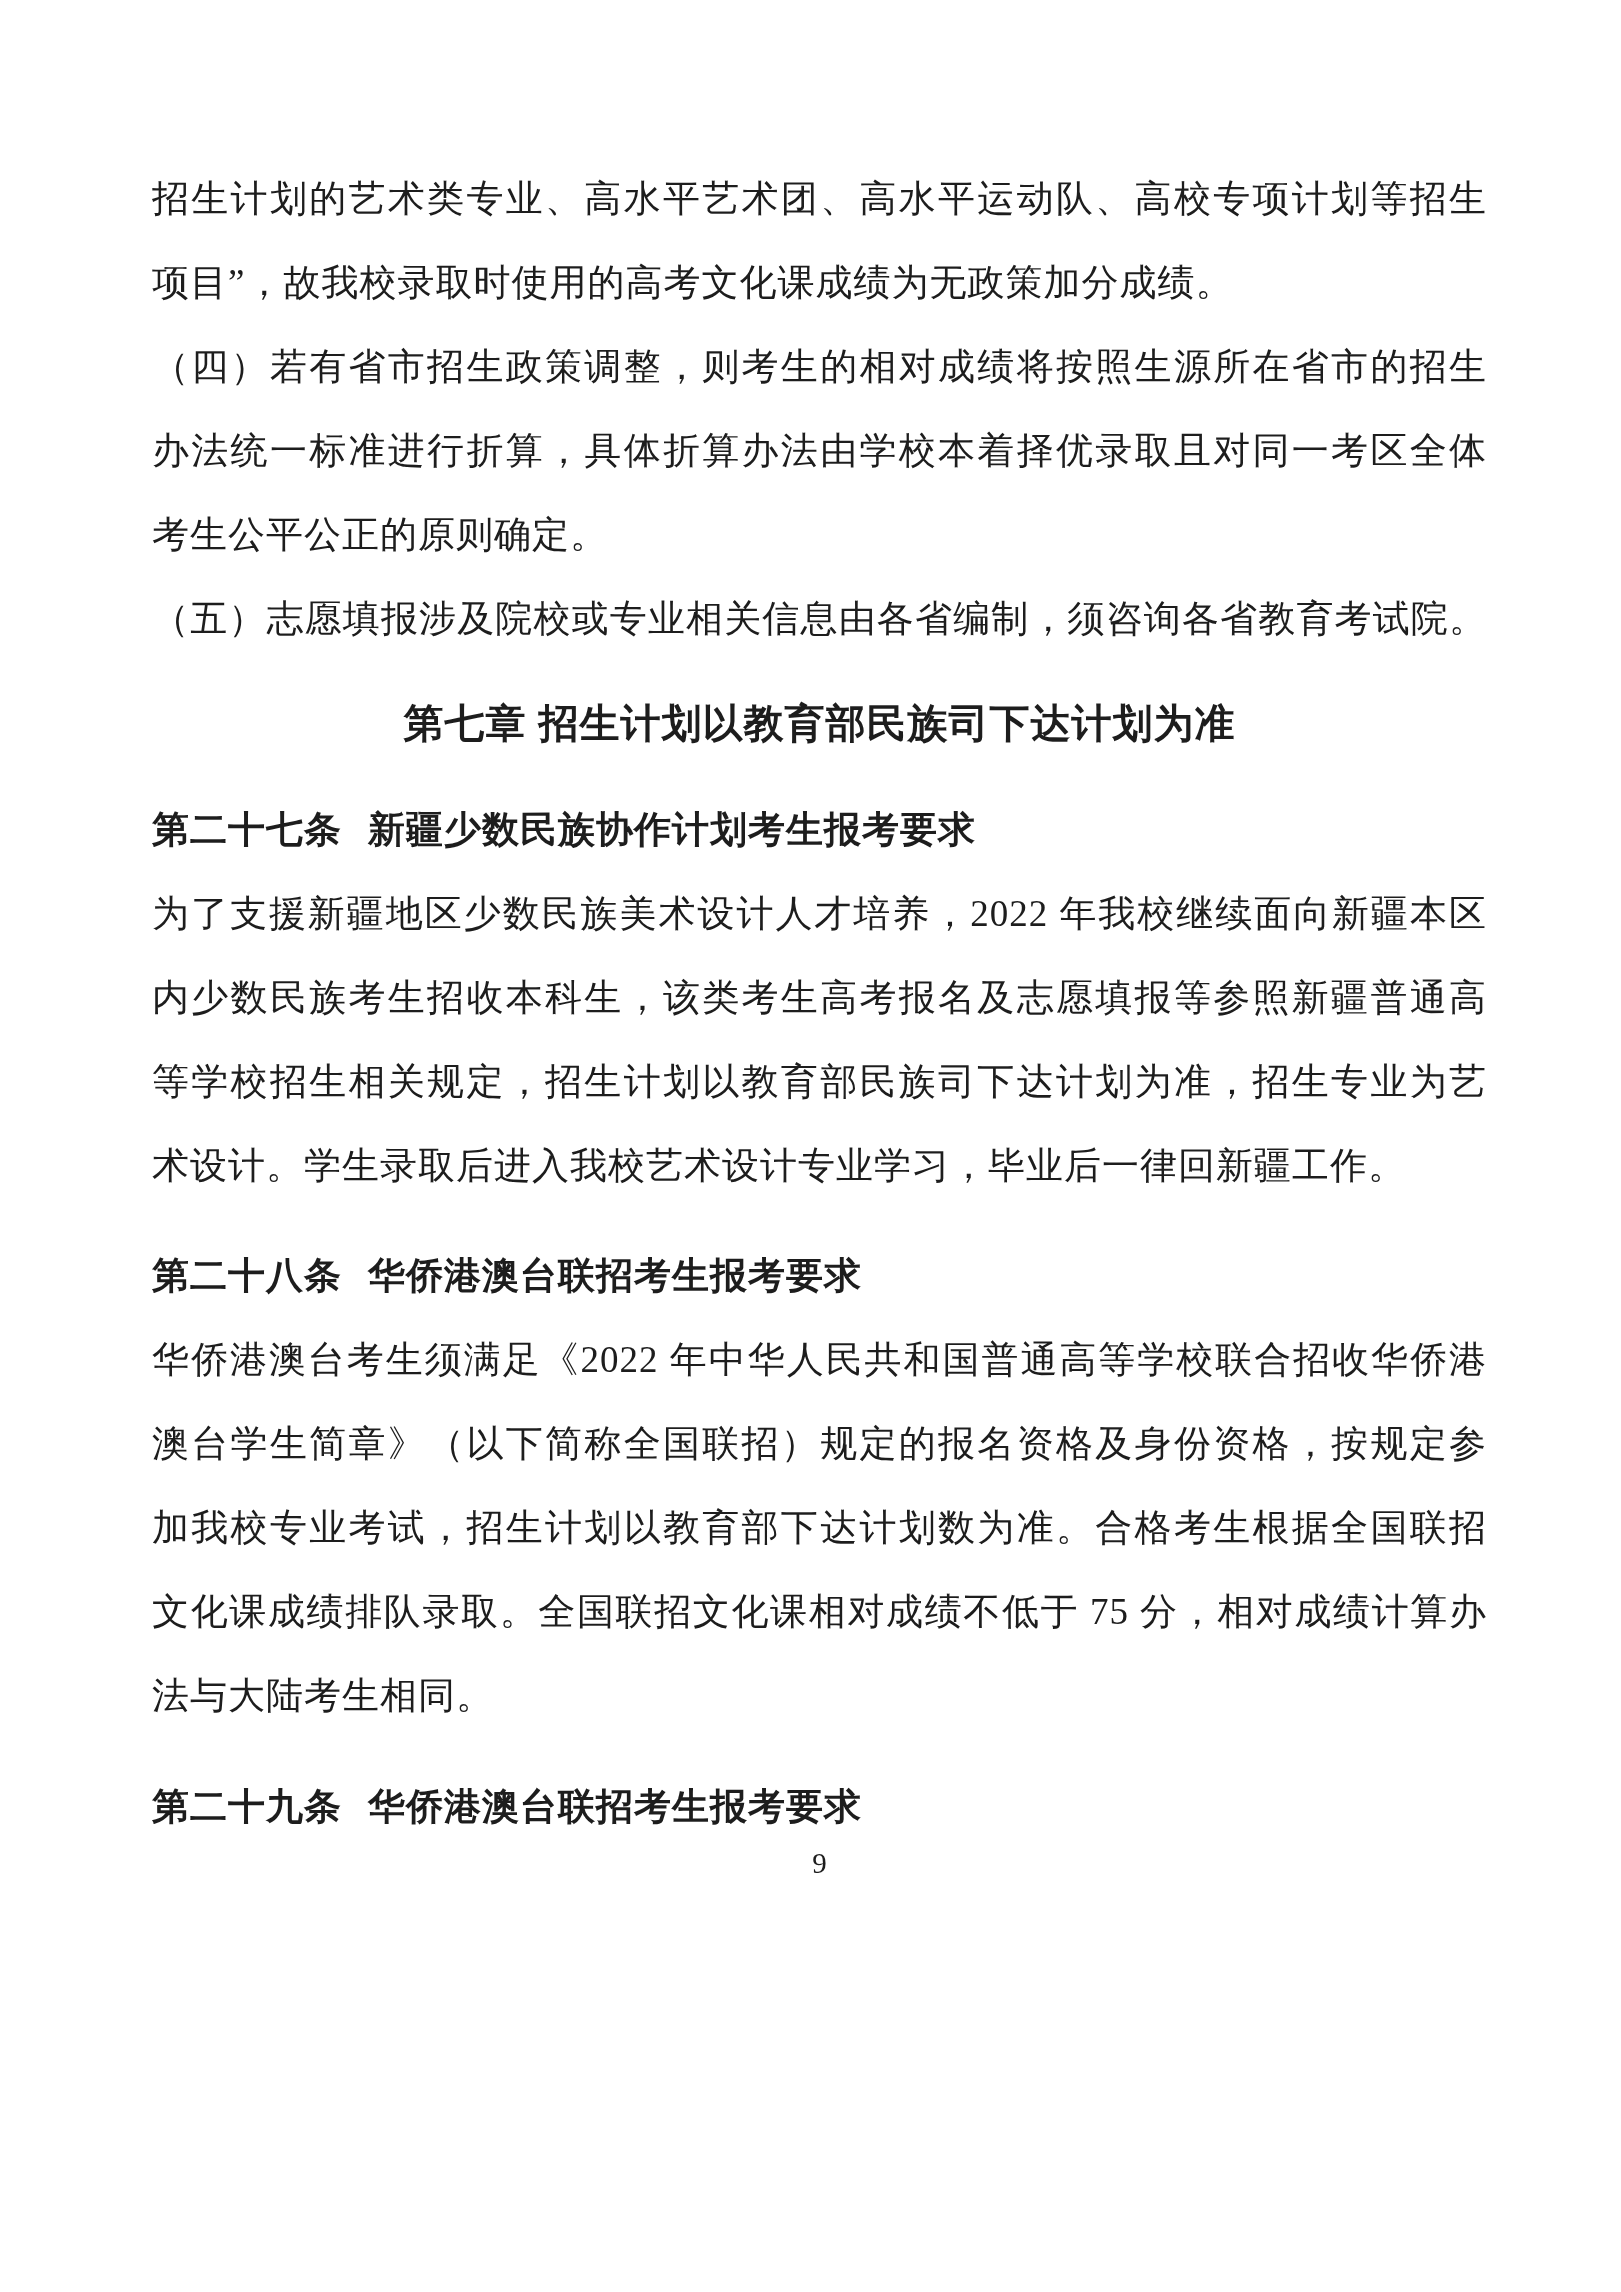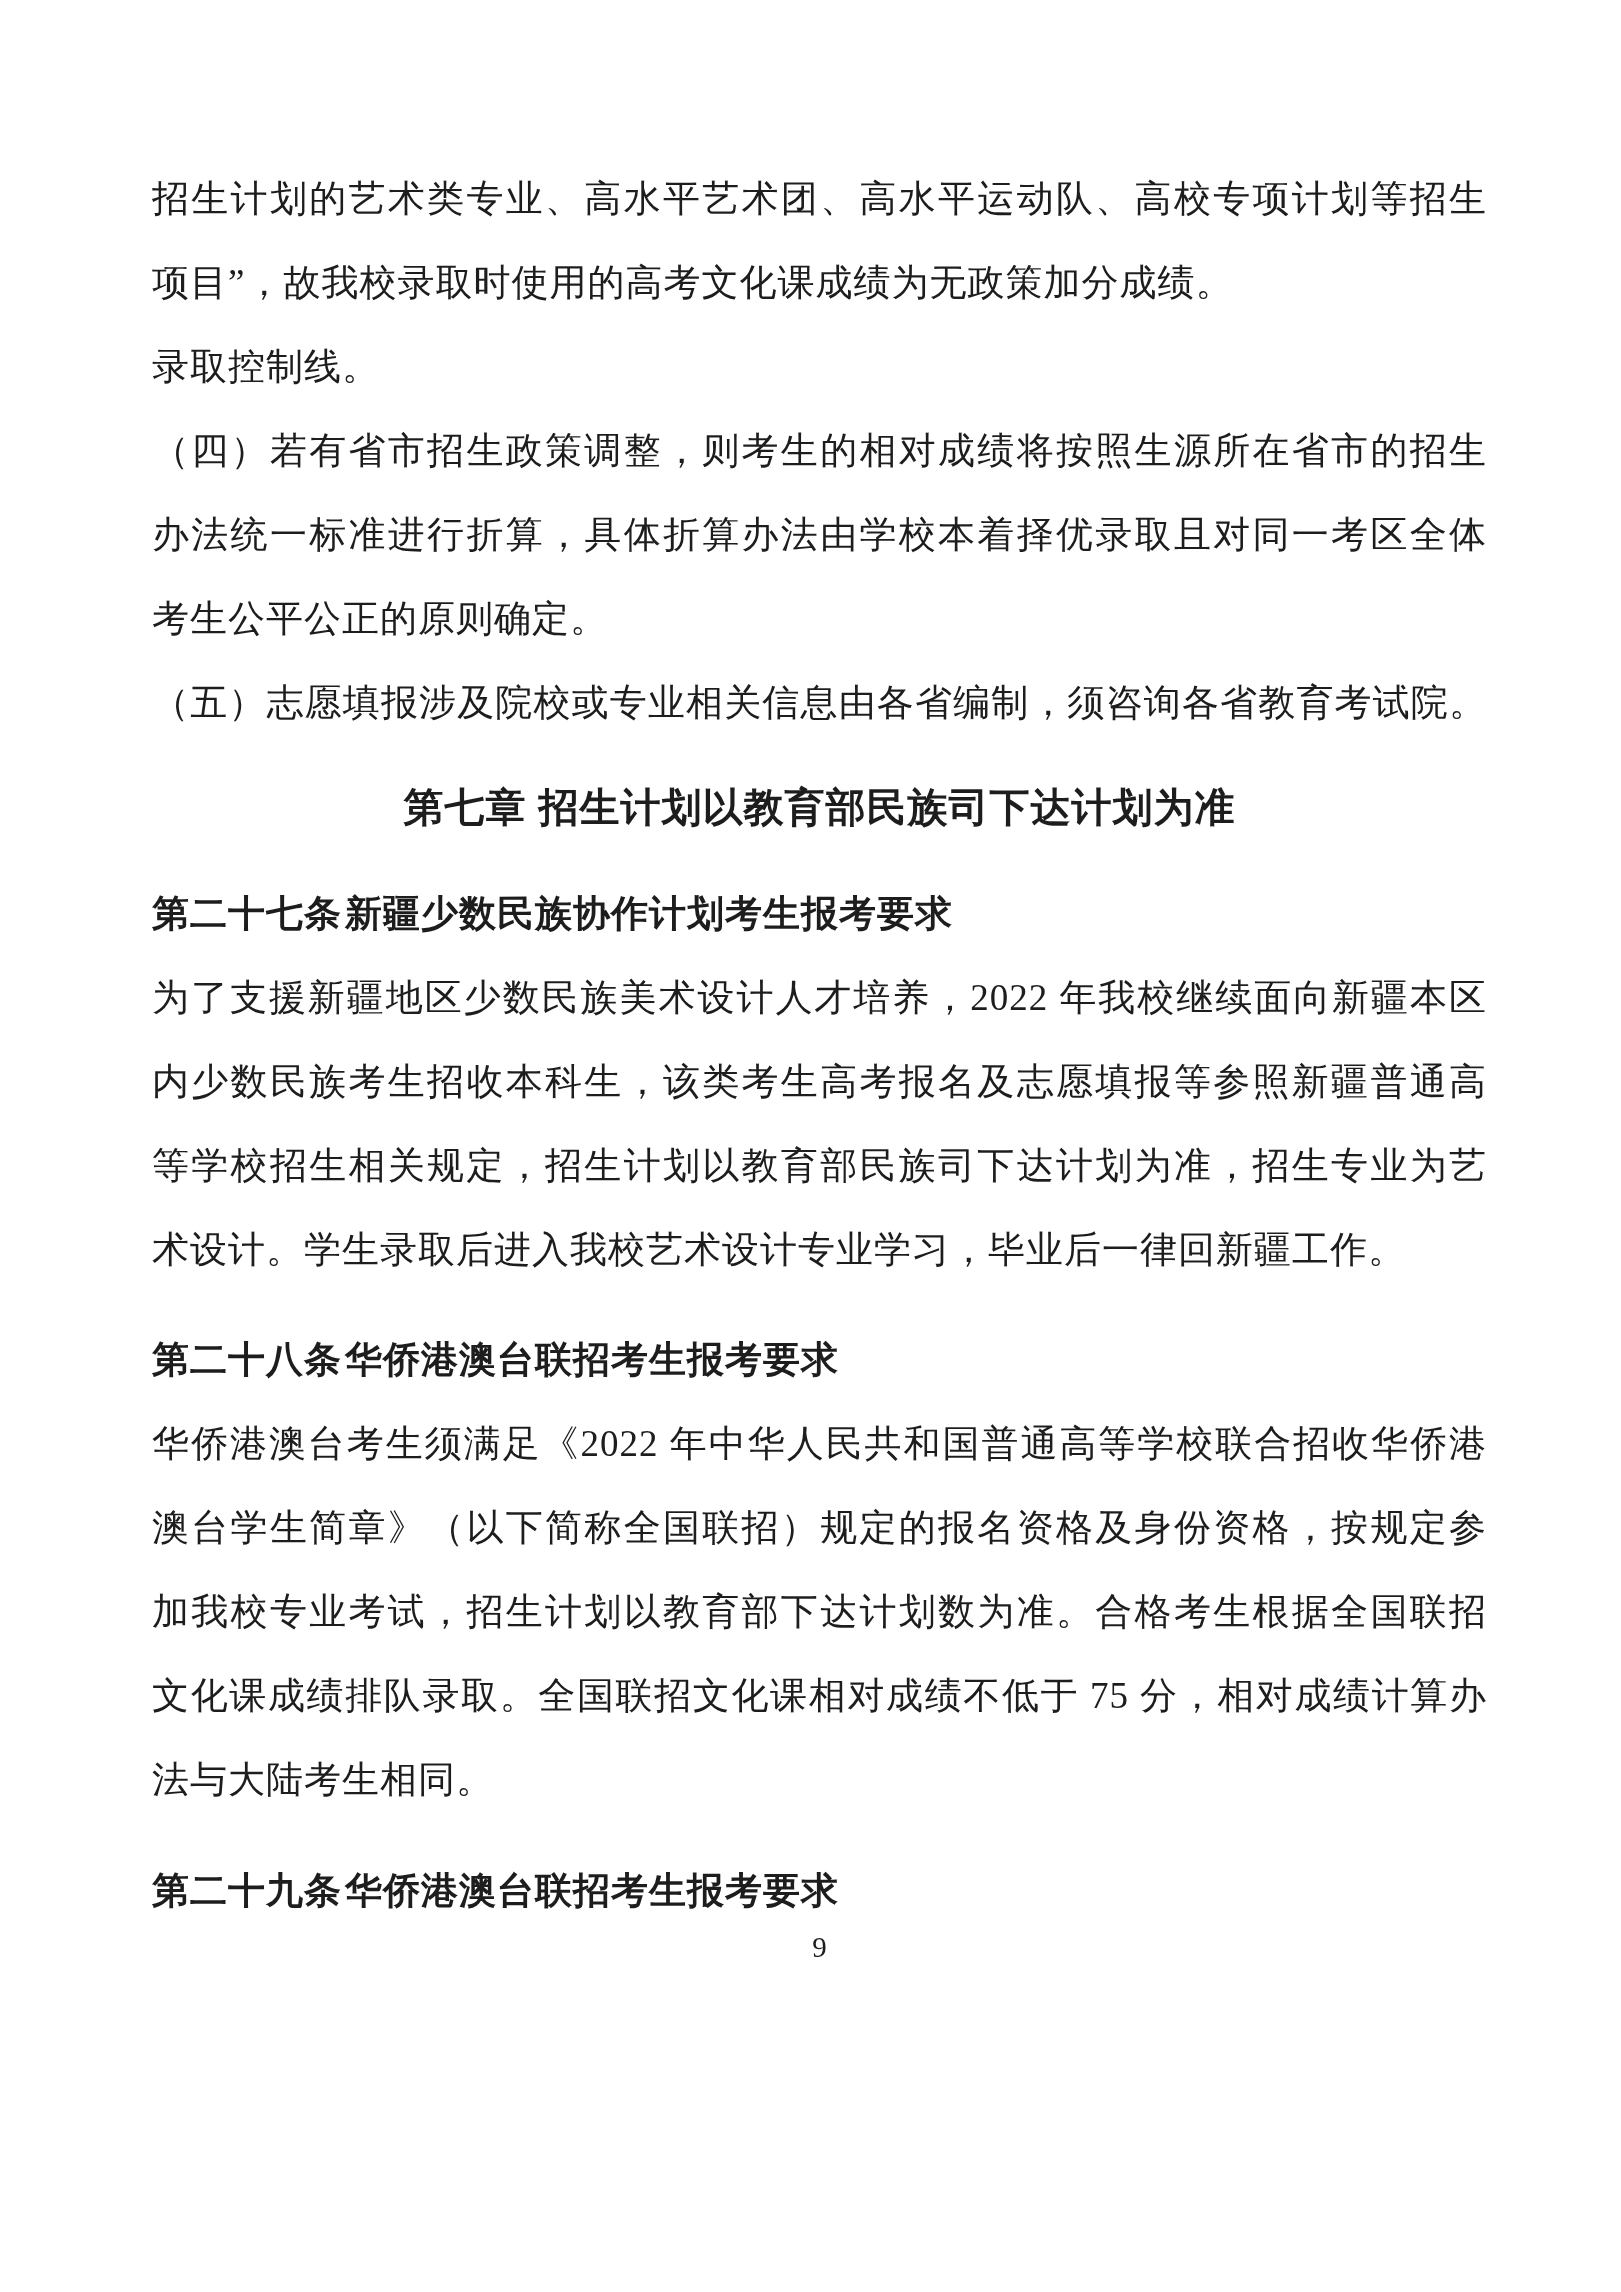--- a/index.html
+++ b/index.html
@@ -42,42 +42,41 @@
   }
   .article {
     white-space: nowrap;
   }
   .article-27 { margin-top: 23.5px; }
   .article-28 { margin-top: 25.5px; }
   .article-29 { margin-top: 27.4px; }
   .art-no {
     font-family: Liberation Serif, serif;
     font-weight: 700;
-    margin-right: 3px;
+    margin-right: 26px;
   }
   .art-title {
     font-weight: 700;
   }
   .page-number {
     margin: 0;
     font-size: 29px;
     line-height: 29px;
     text-align: center;
     font-family: "Liberation Serif", "DejaVu Serif", serif;
   }
 </style>
 </head>
 <body>
 
 <div class="page">
   <div class="content">
 
     <p class="line fill">招生计划的艺术类专业、高水平艺术团、高水平运动队、高校专项计划等招生</p>
     <p class="line">项目”，故我校录取时使用的高考文化课成绩为无政策加分成绩。</p>
-    <p class="line">录取控制线。</p>
     <p class="line fill">（四）若有省市招生政策调整，则考生的相对成绩将按照生源所在省市的招生</p>
     <p class="line fill">办法统一标准进行折算，具体折算办法由学校本着择优录取且对同一考区全体</p>
     <p class="line">考生公平公正的原则确定。</p>
     <p class="line fill">（五）志愿填报涉及院校或专业相关信息由各省编制，须咨询各省教育考试院。</p>
 
     <h2 class="chapter">第七章 招生计划以教育部民族司下达计划为准</h2>
 
     <p class="line article article-27">
       <span class="art-no">第二十七条</span><span class="art-title">新疆少数民族协作计划考生报考要求</span>
     </p>

